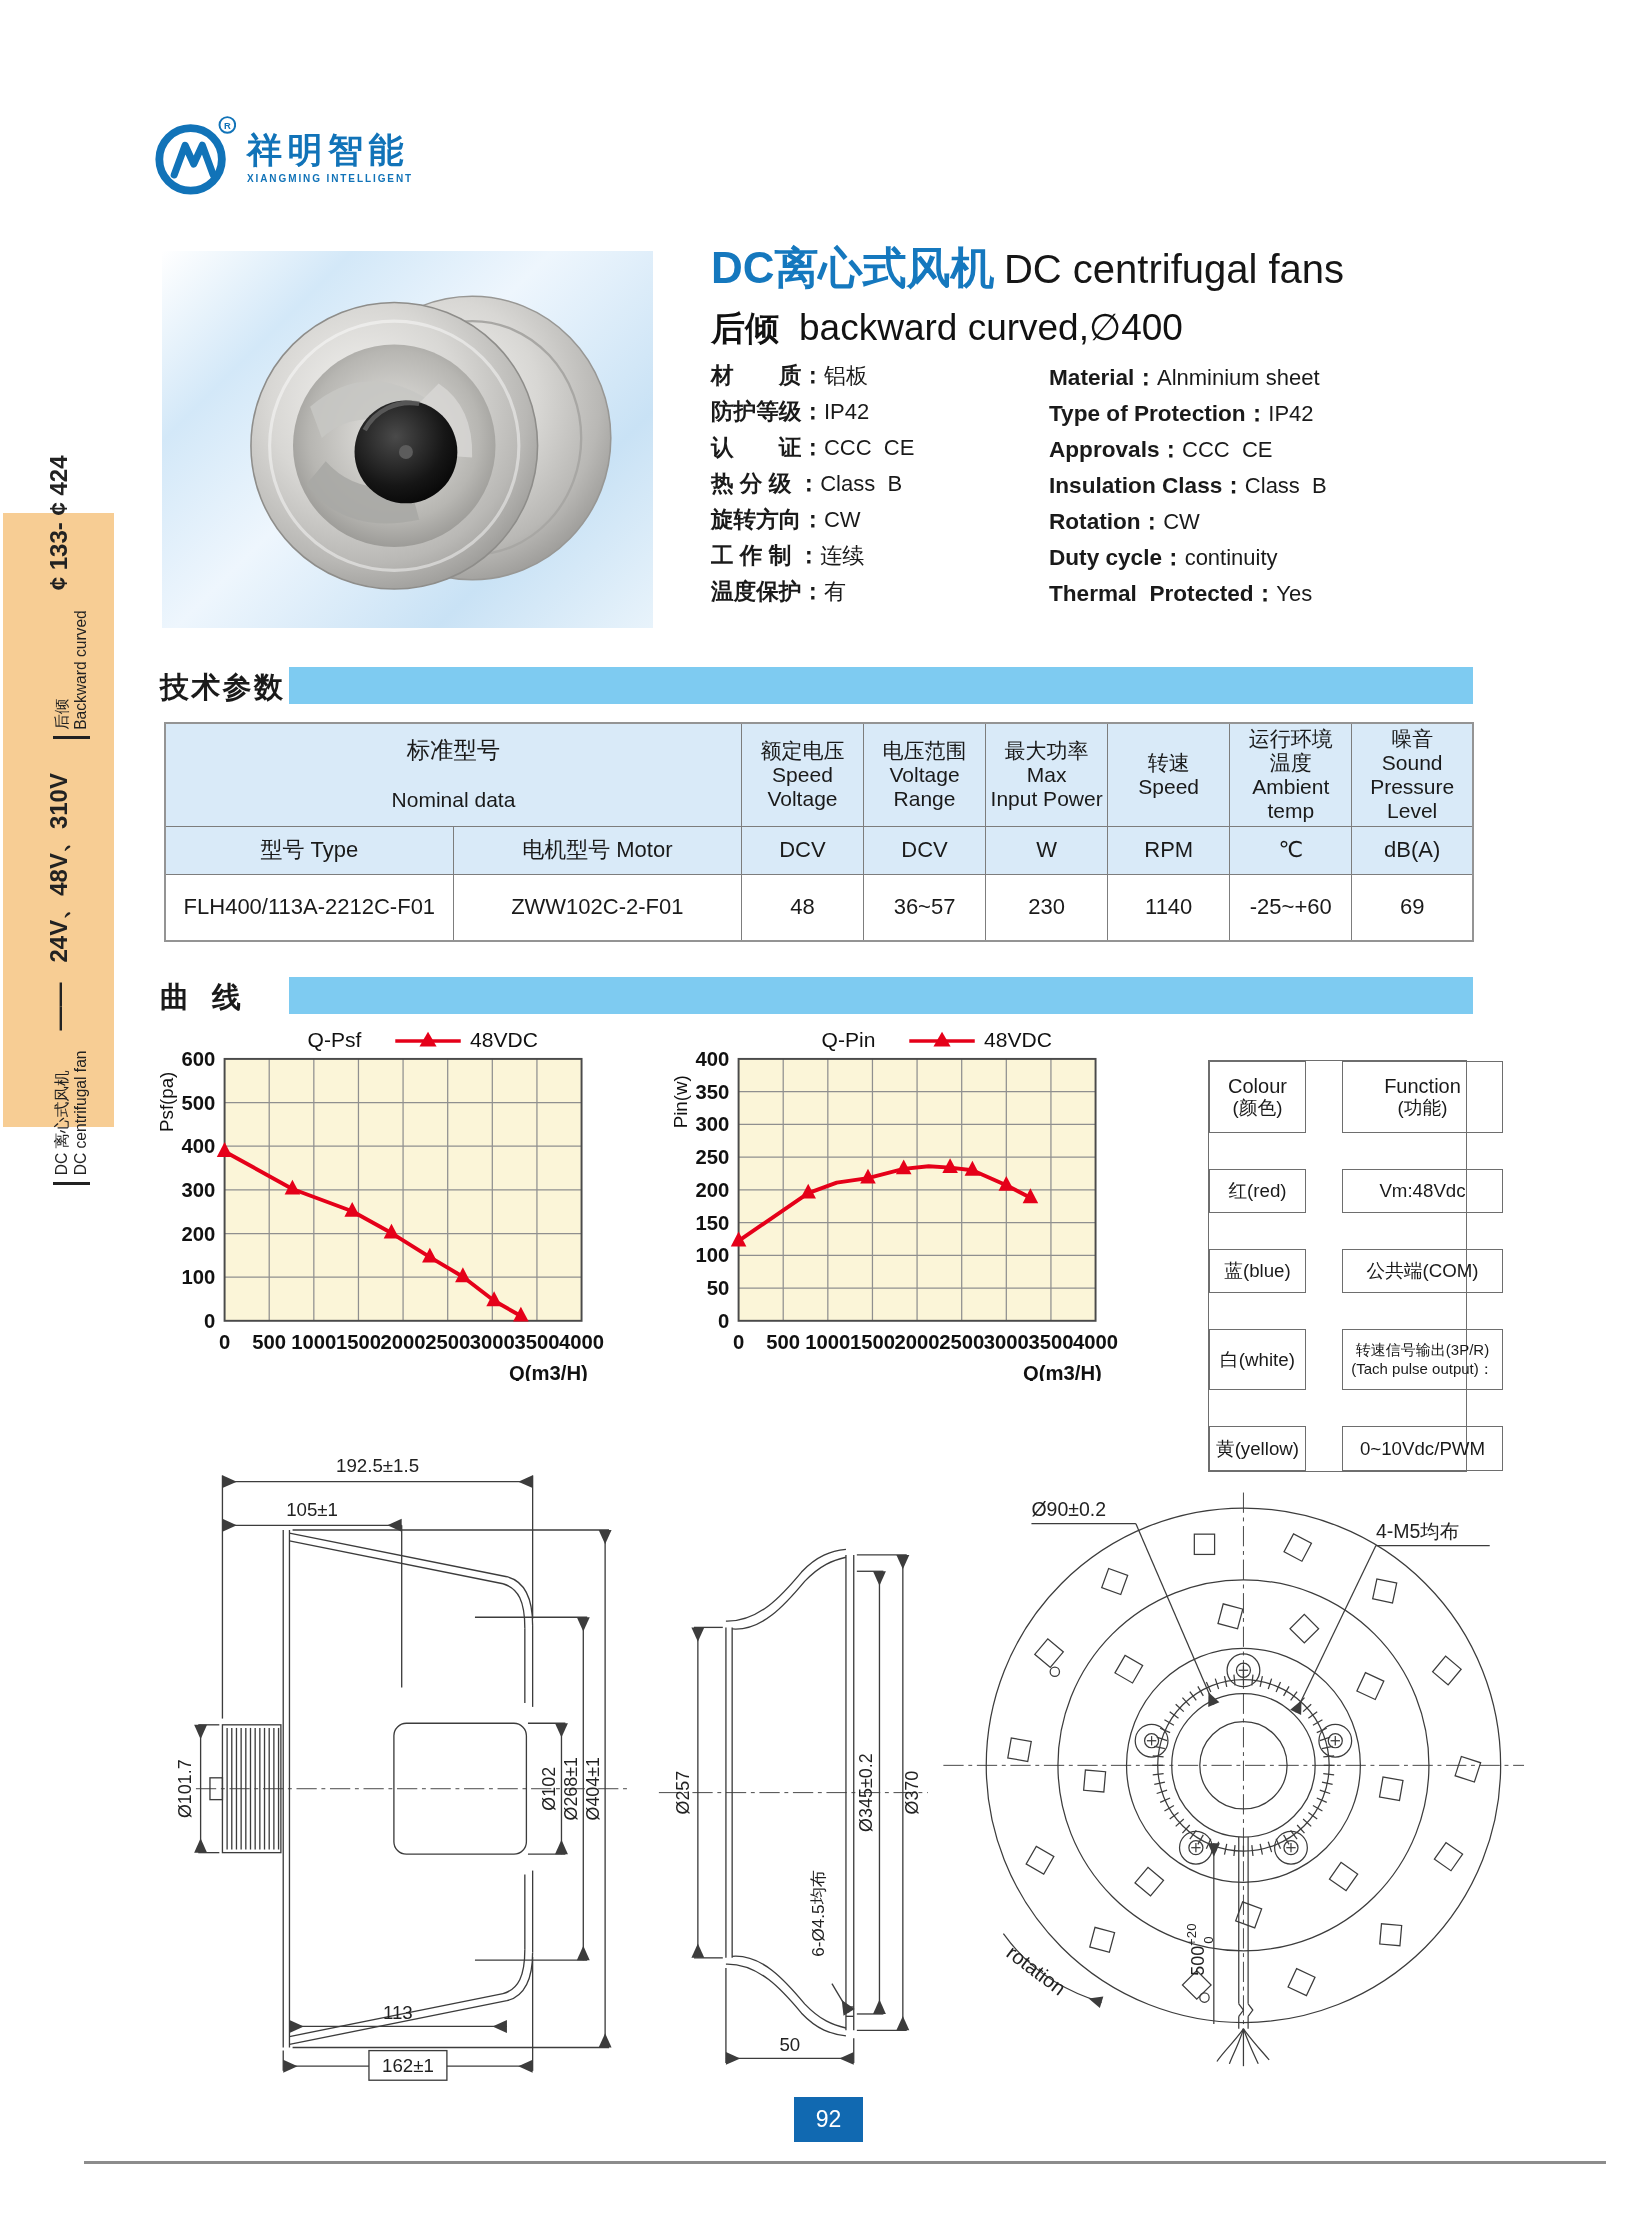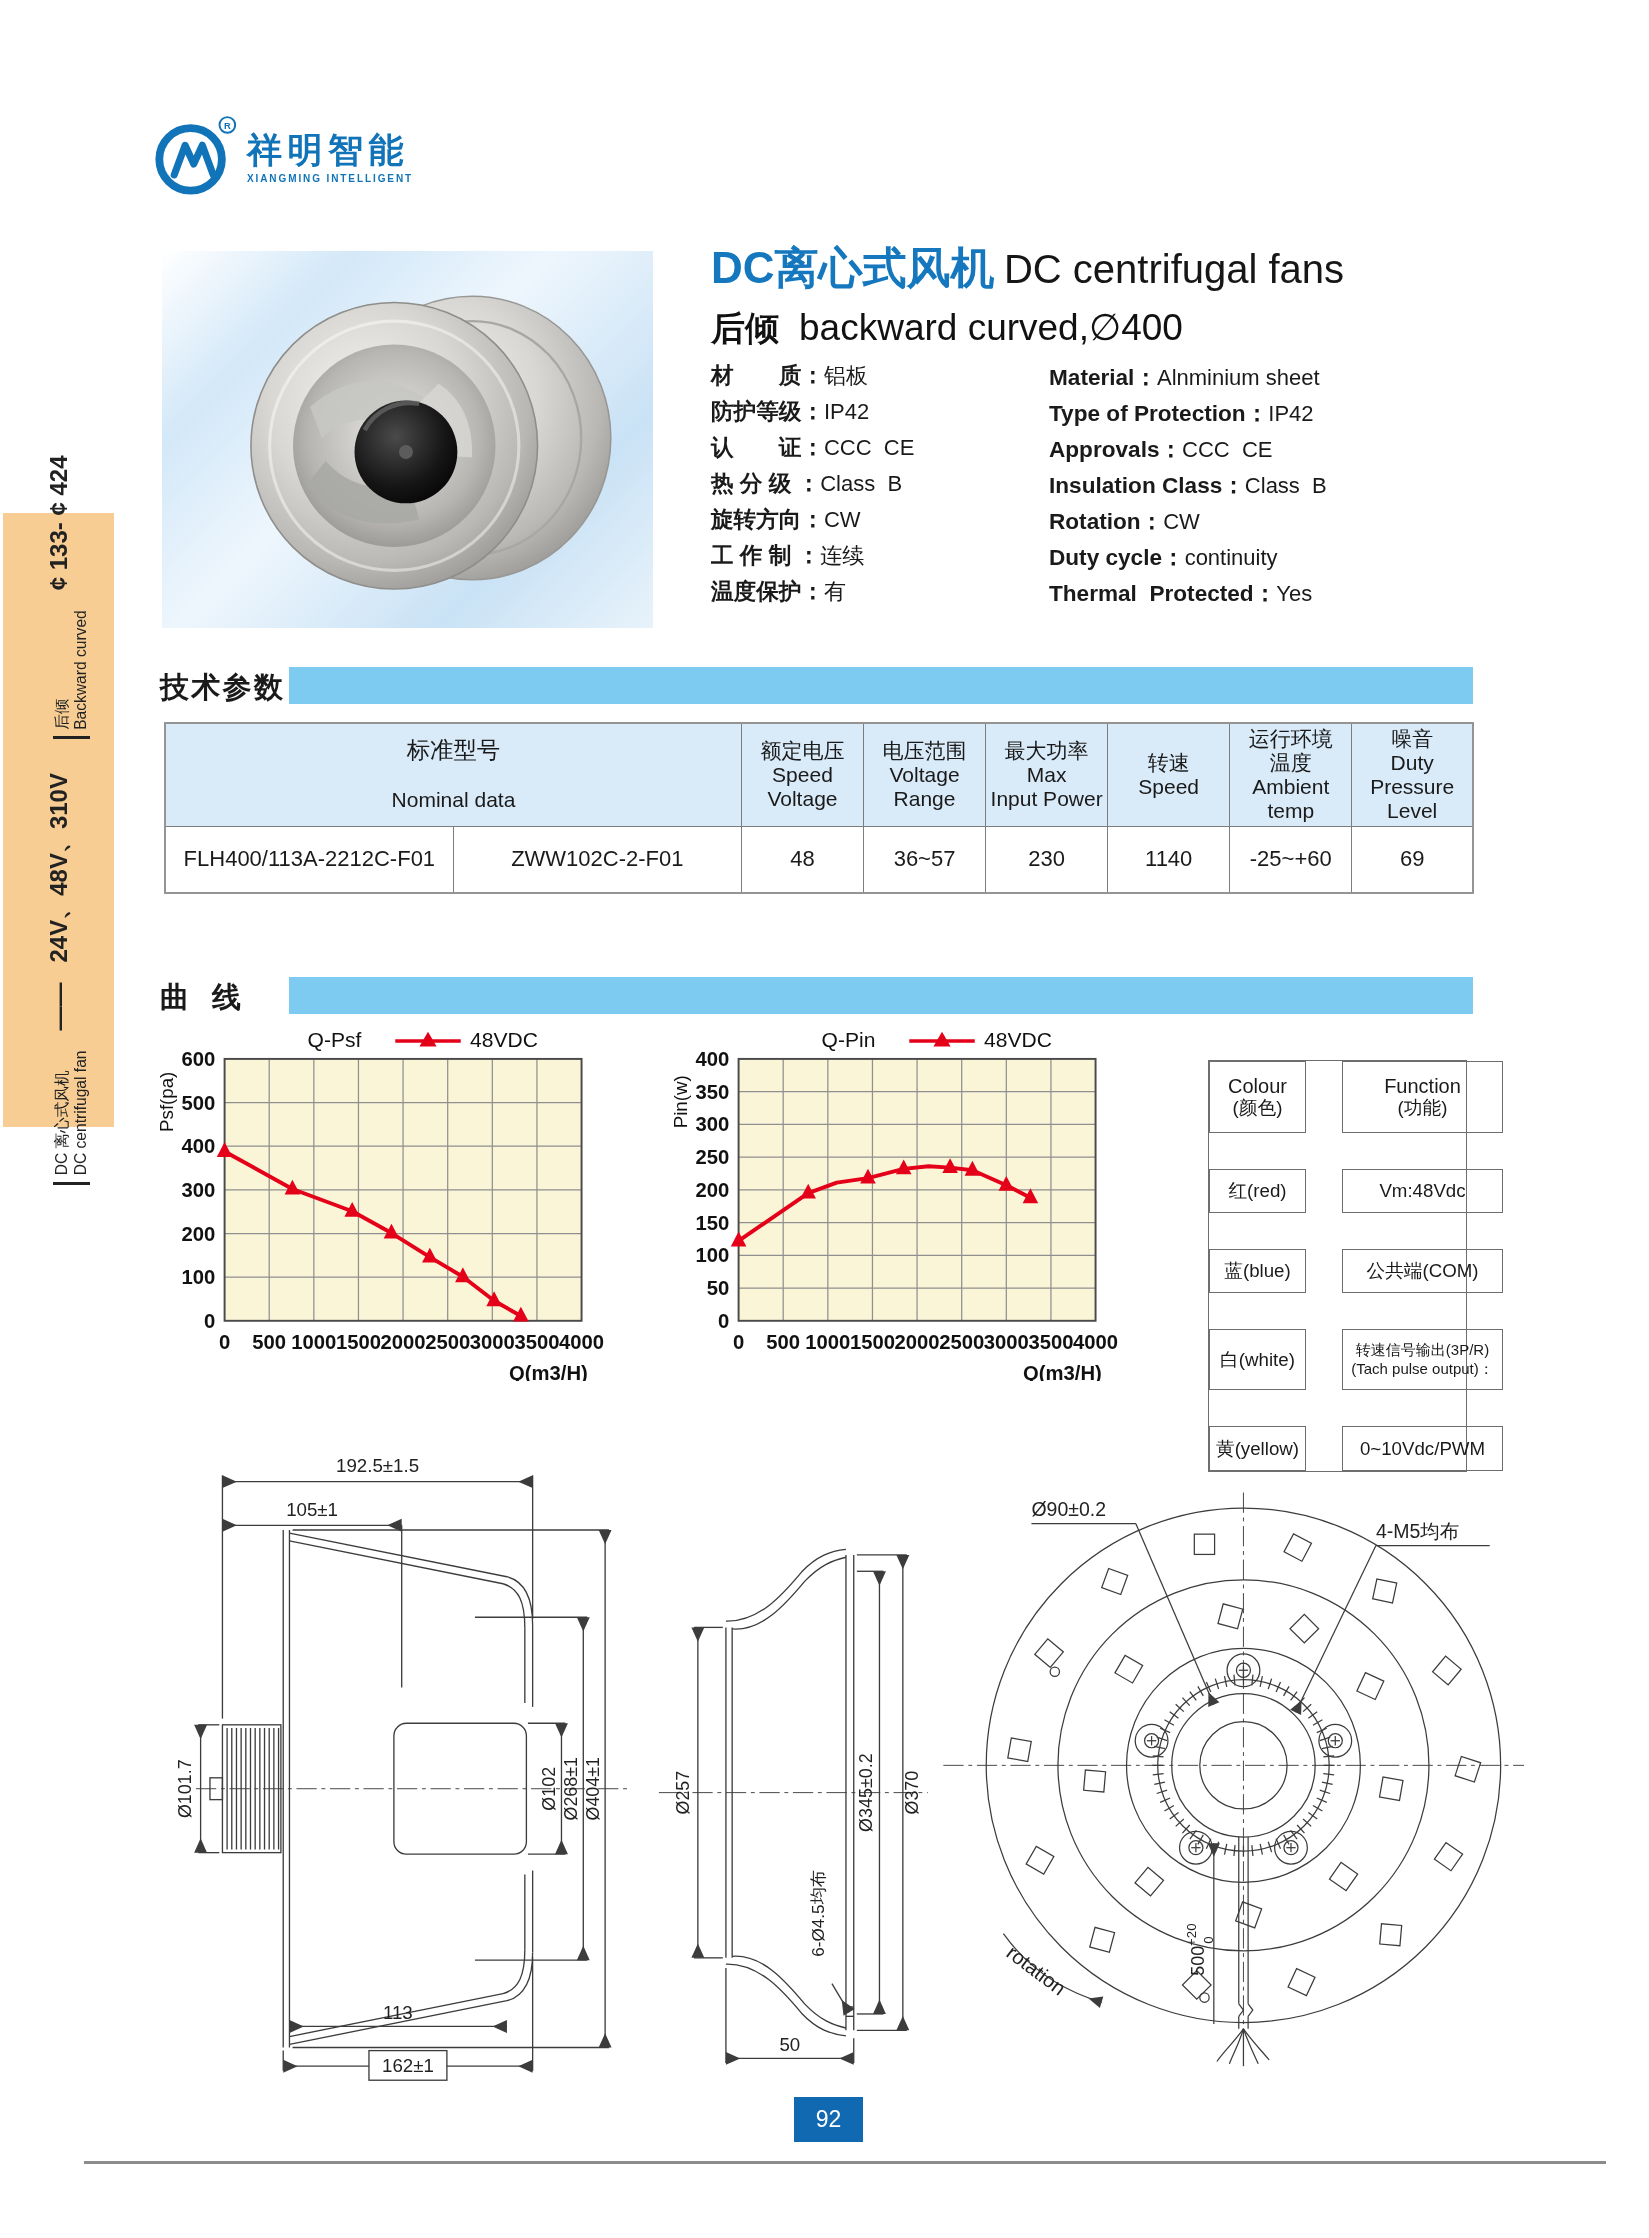--- a/index.html
+++ b/index.html
@@ -226,24 +226,34 @@
               <div>Speed</div>
             </td>
             <td>
               <div>运行环境</div>
               <div>温度</div>
               <div>Ambient</div>
               <div>temp</div>
             </td>
             <td>
               <div>噪音</div>
-              <div>Duty</div>
+              <div>Sound</div>
               <div>Pressure</div>
               <div>Level</div>
             </td>
+          </tr>
+          <tr class="hd r2">
+            <td>型号 Type</td>
+            <td>电机型号 Motor</td>
+            <td>DCV</td>
+            <td>DCV</td>
+            <td>W</td>
+            <td>RPM</td>
+            <td>℃</td>
+            <td>dB(A)</td>
           </tr>
           <tr class="r3">
             <td>FLH400/113A-2212C-F01</td>
             <td>ZWW102C-2-F01</td>
             <td>48</td>
             <td>36~57</td>
             <td>230</td>
             <td>1140</td>
             <td>-25~+60</td>
             <td>69</td>

